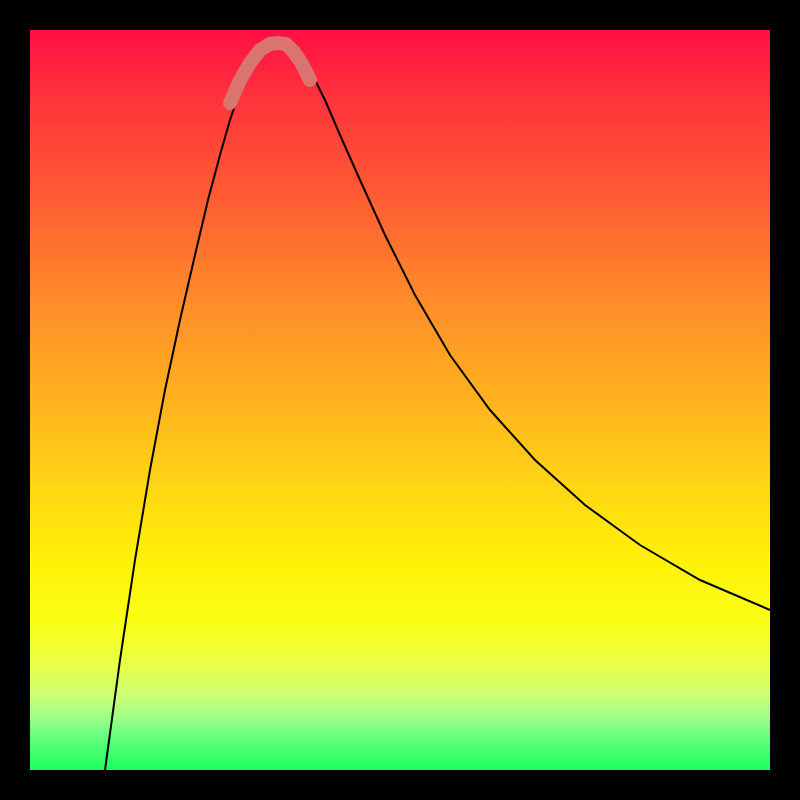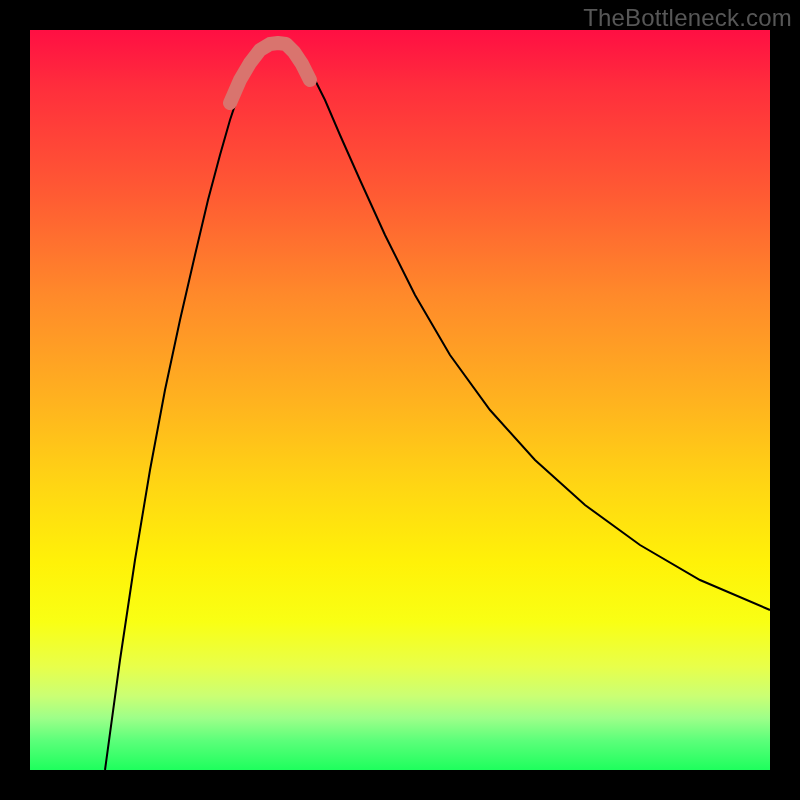--- a/index.html
+++ b/index.html
@@ -59,21 +59,20 @@
     width: 100%;
     height: 100%;
     overflow: visible;
   }
 </style>
 </head>
 <body>
 
 <div class="frame">
 
-  <div class="watermark">TheBottleneck.com</div>
 
   <div class="plot-area">
     <svg class="curves" viewBox="0 0 740 740" preserveAspectRatio="none">
       <path fill="none" stroke="#000000" stroke-width="2" d="M75 740 L90 630 L105 530 L120 440 L135 360 L150 290 L165 225 L178 170 L190 125 L200 90 L210 60 L220 40 L230 25 L240 14 L250 8 L260 14 L270 25 L280 40 L295 70 L310 105 L330 150 L355 205 L385 265 L420 325 L460 380 L505 430 L555 475 L610 515 L670 550 L740 580"></path>
       <path fill="none" stroke="#d9746e" stroke-width="14" stroke-linecap="round" stroke-linejoin="round" d="M200 73 L210 50 L220 33 L230 20 L240 14 L248 13 L256 14 L264 22 L272 34 L280 50"></path>
     </svg>
   </div>
 
 </div>
 

